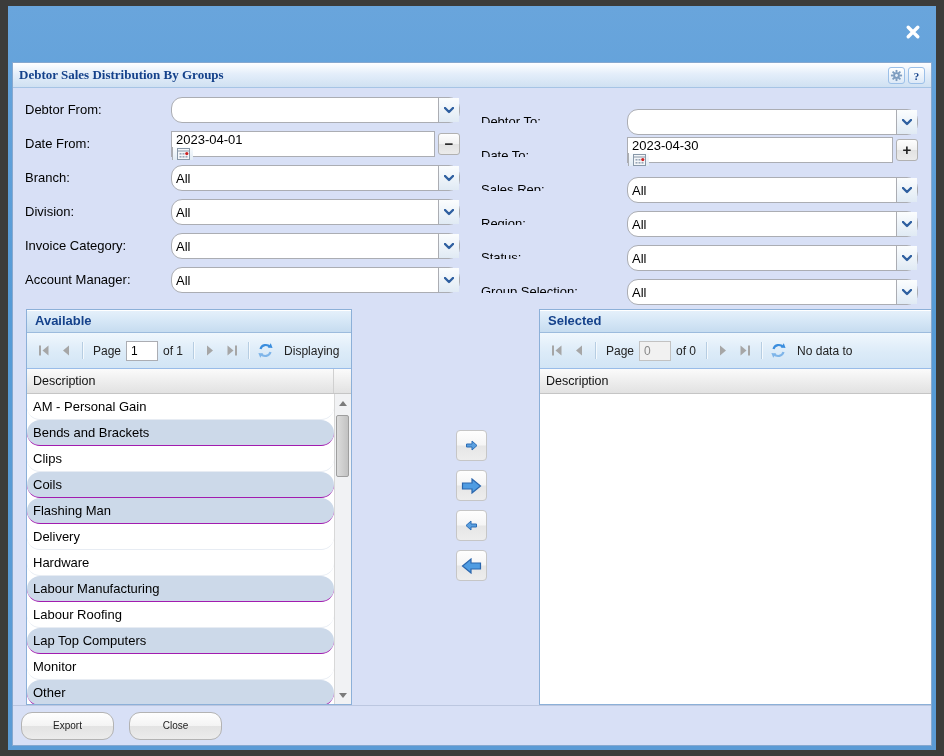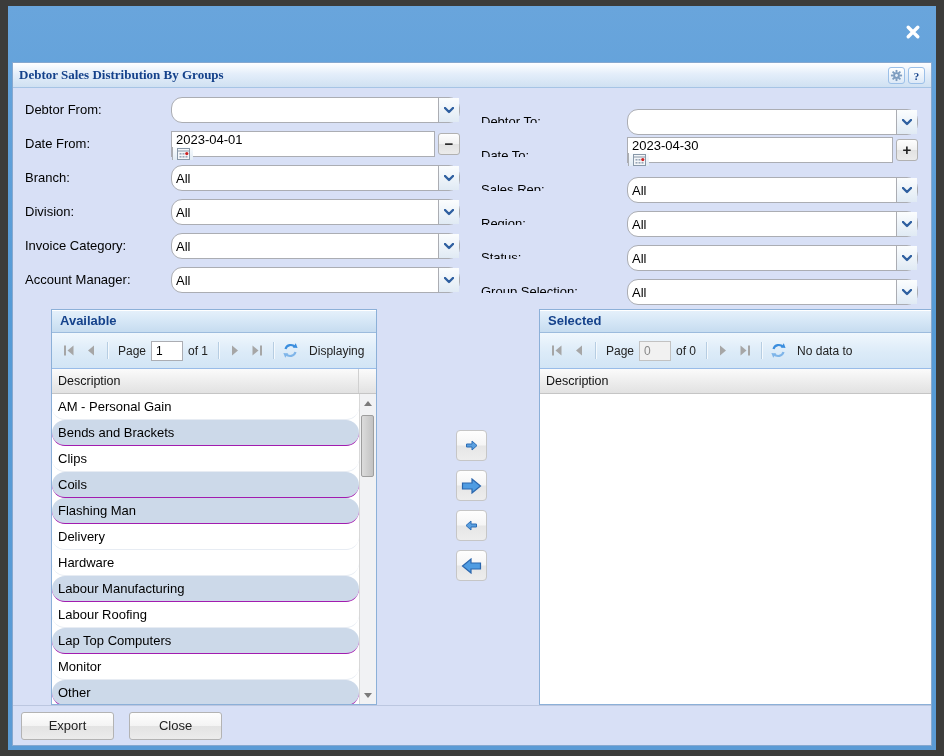--- a/index.html
+++ b/index.html
@@ -45,21 +45,21 @@
   .datewrap { display:flex; align-items:center; }
   .date { width:264px;flex-direction:column; }
   .halfR .date { width:266px; }
   .adj { width:22px; height:22px; margin-left:3px; border:1px solid #b1b1b1; border-radius:3px;
          background:linear-gradient(180deg,#fefefe 0%,#f1f1f1 49%,#e2e2e2 51%,#ebebeb 100%);
          font-size:15px; font-weight:bold; color:#222; line-height:18px; cursor:pointer; }
 
   
   .panel { position:absolute; top:246px; height:396px; background:#fff;
            border:1px solid #8cb0d8; display:flex; flex-direction:column; overflow:hidden; }
-  .panel-available { left:13px; width:326px;margin-left:25px; }
+  .panel-available { left:13px; width:326px; }
   .panel-selected  { left:526px; right:-2px; }
   .panel-hd { height:23px; flex:none; background:linear-gradient(180deg,#e6f1fb 0%,#d6e7f6 50%,#c6dcf0 100%);
               box-shadow:inset 0 1px 0 #ffffff; border-bottom:1px solid #9cbbdd;
               font-size:13px; font-weight:bold; color:#15428b; line-height:22px; padding-left:8px; }
   .pgbar { height:36px; flex:none; background:linear-gradient(180deg,#f0f7fd 0%,#dcebf8 55%,#d2e5f5 100%);
            border-bottom:1px solid #99bce8; display:flex; align-items:center; padding-left:6px;
            white-space:nowrap; overflow:hidden; }
   .pg-btn { width:22px; height:22px; display:flex; align-items:center; justify-content:center;
             cursor:default; flex:none; }
   .pg-sep { width:1px; height:17px; background:#b6cde2; box-shadow:1px 0 0 #f4f9fd; margin:0 5px; flex:none; }
@@ -97,23 +97,23 @@
               border-radius:2px; background:linear-gradient(90deg,#dcdcdc,#c2c2c2); cursor:pointer; }
 
   
   .xfer { position:absolute; left:443px; width:31px; height:31px; border:1px solid #c6c6c6; border-radius:4px;
           background:linear-gradient(180deg,#fefefe 0%,#f5f5f5 48%,#e6e6e6 52%,#ededed 100%);
           display:flex; align-items:center; justify-content:center; cursor:pointer; }
 
   
   .footer { position:absolute; left:0; right:0; bottom:0; height:40px; border-top:1px solid #bcc7e0;
             display:flex; align-items:center; padding-left:8px; gap:15px; background:#d8e0f6; }
-  .btn { width:93px; height:28px; border:1px solid #b3b3b3; border-radius:3px;
+  .btn { width:93px; height:28px; border:1px solid #b3b3b3; border-radius:11px;
          background:linear-gradient(180deg,#fefefe 0%,#f4f4f4 48%,#e3e3e3 52%,#ececec 100%);
-         font-size:13px; color:#222; font-family:inherit; cursor:pointer; }
+         font-size:10px; color:#222; font-family:inherit; cursor:pointer; }
 </style>
 </head>
 <body>
 
 <div class="screen">
   <div class="window">
 
     <div class="close-btn">
       <svg width="16" height="16" viewBox="0 0 16 16">
         <path d="M3.2 3.2 L12.8 12.8 M12.8 3.2 L3.2 12.8" stroke="#ffffff" stroke-width="3.4" stroke-linecap="round"></path>

